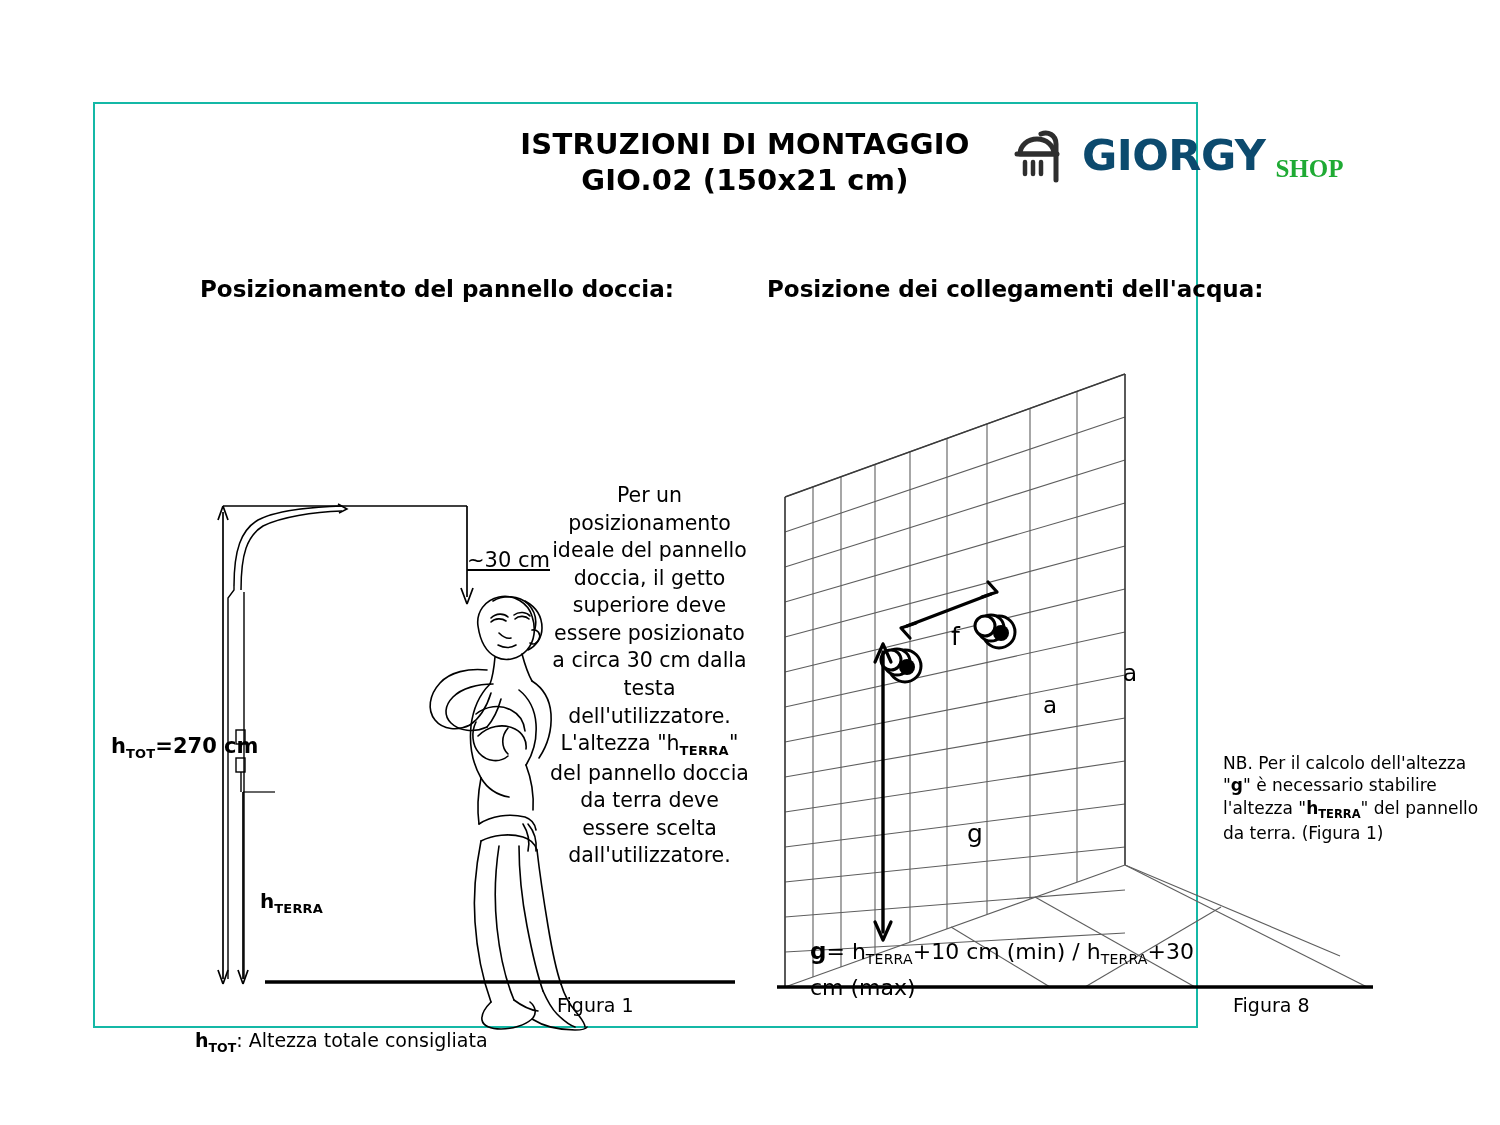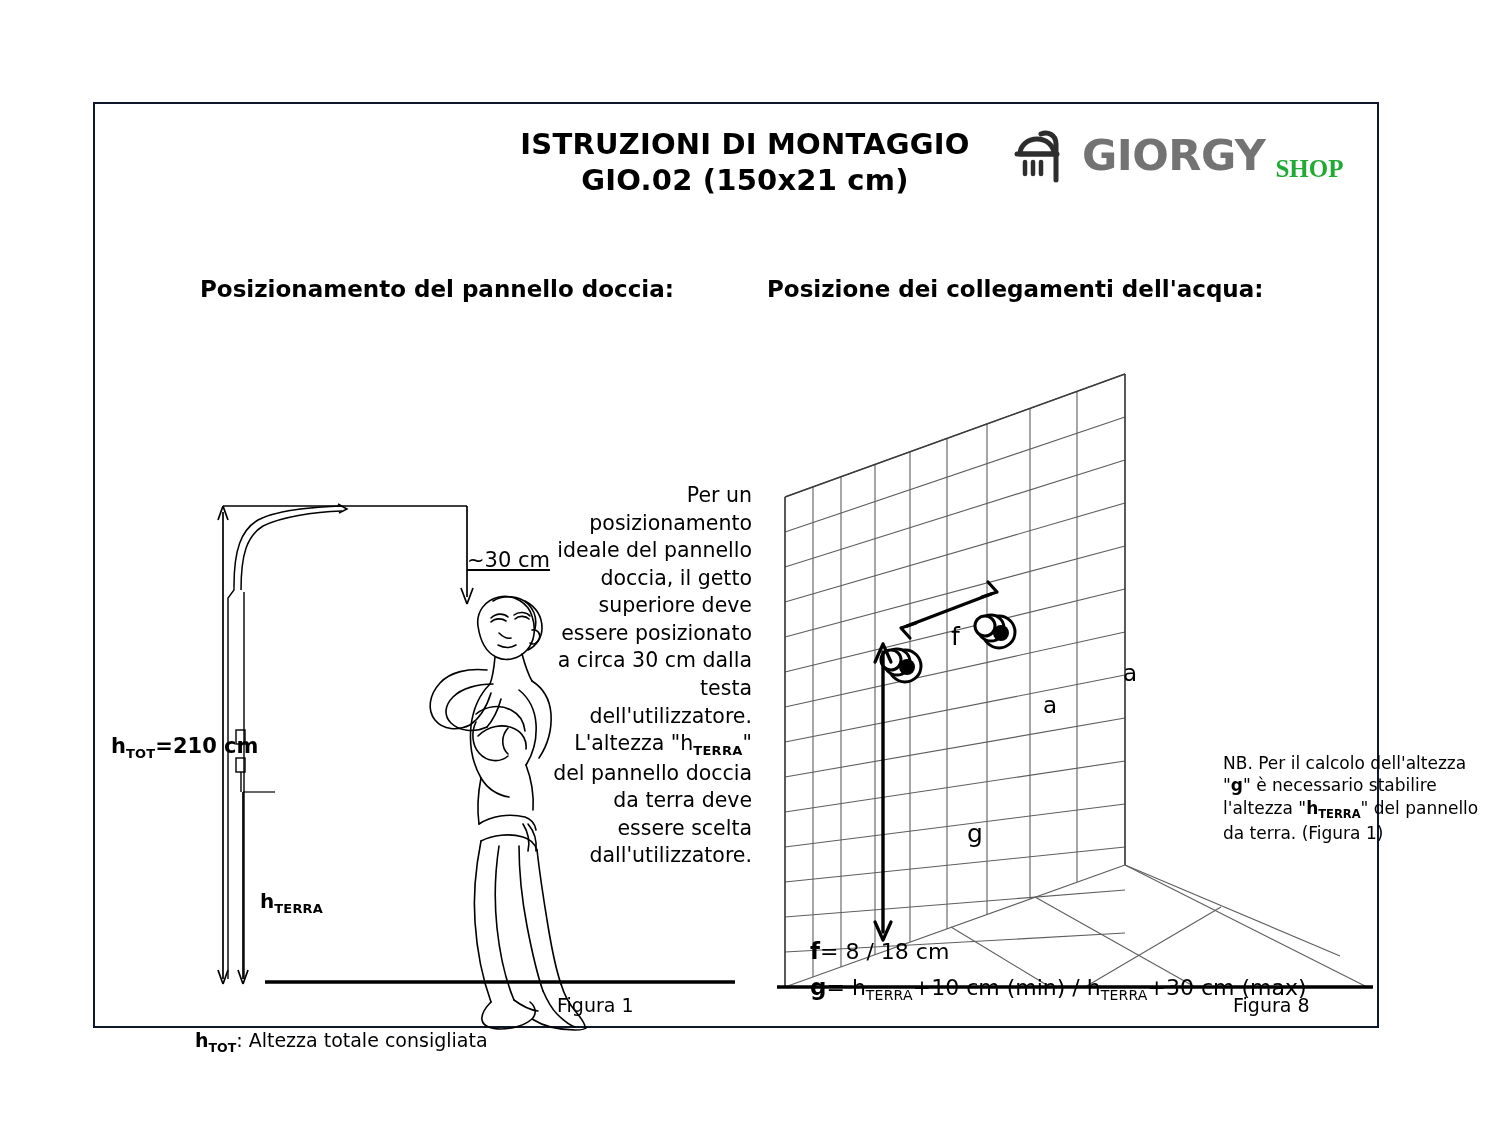--- a/index.html
+++ b/index.html
@@ -14,23 +14,23 @@
     color: #000000;
     overflow: hidden;
     position: relative;
   }
 
   
   #sheet {
     position: absolute;
     left: 93px;
     top: 102px;
-    width: 1286px;
+    width: 1105px;
     height: 926px;
-    border: 2px solid #0f172a;
+    border: 2px solid #14b8a6;
     box-sizing: border-box;
     background: #ffffff;
   }
 
   
   #header-title {
     position: absolute;
     left: 330px;
     top: 22px;
     width: 640px;
@@ -46,21 +46,21 @@
     position: absolute;
     left: 915px;
     top: 20px;
     display: flex;
     align-items: center;
     gap: 10px;
   }
   #logo .wordmark {
     font-size: 43px;
     font-weight: bold;
-    color: #737373;
+    color: #0c4a6e;
     letter-spacing: -0.5px;
     line-height: 1;
   }
   #logo .shopmark {
     font-size: 25px;
     font-weight: bold;
     color: #1faa34;
     letter-spacing: 0px;
     line-height: 1;
     align-self: flex-end;
@@ -88,21 +88,21 @@
   }
   #fig1-svg, #fig2-svg { display: block; }
 
   .para {
     position: absolute;
     left: 452px;
     top: 128px;
     width: 205px;
     font-size: 20.5px;
     line-height: 1.345;
-    text-align: right;
+    text-align: center;
   }
   .para sub { font-size: 13px; font-weight: bold; letter-spacing: 0.3px; }
 
   .fig-caption {
     position: absolute;
     font-size: 19px;
   }
   #fig1-caption { left: 462px; top: 640px; }
   #fig1-note {
     position: absolute;
@@ -286,21 +286,21 @@
           <path d="M419 646 C427 652 435 656 443 657"></path>
           <path d="M448 637 C452 646 456 654 462 660 C468 666 474 671 480 673"></path>
           <path d="M466 630 C469 640 474 650 481 658 C486 664 490 669 490 673"></path>
           <path d="M437 665 C448 672 464 676 480 676 C487 676 491 675 492 673"></path>
         </g>
 
         <line x1="170" y1="628" x2="640" y2="628" stroke="#000000" stroke-width="3.4"></line>
       </g>
     </svg>
 
-    <div class="dim-label" id="lbl-htot"><span>h</span><sub>TOT</sub><span>=210 cm</span></div>
+    <div class="dim-label" id="lbl-htot"><span>h</span><sub>TOT</sub><span>=270 cm</span></div>
     <div class="dim-label" id="lbl-hterra"><span>h</span><sub>TERRA</sub></div>
     <div class="dim-label" id="lbl-30cm">~30 cm</div>
 
     <div class="para"><span>Per un posizionamento ideale del pannello doccia, il getto superiore deve essere posizionato a circa 30 cm dalla testa dell'utilizzatore. L'altezza "h</span><sub>TERRA</sub><span>" del pannello doccia da terra deve essere scelta dall'utilizzatore.</span></div>
 
     <div class="fig-caption" id="fig1-caption">Figura 1</div>
 
     <div id="fig1-note"><span class="sym">h</span><sub>TOT</sub><span>: Altezza totale consigliata</span></div>
   </div>
 
@@ -391,17 +391,16 @@
     <div class="f2-label" id="lbl-g">g</div>
     <div class="f2-label" id="lbl-a1">a</div>
     <div class="f2-label" id="lbl-a2">a</div>
 
     <div id="nb-note"><span>NB. Per il calcolo dell'altezza "</span><span class="sym">g</span><span>" è necessario stabilire l'altezza "</span><span class="sym">h</span><sub>TERRA</sub><span>" del pannello da terra. (Figura 1)</span></div>
 
     <div class="fig-caption" id="fig2-caption">Figura 8</div>
   </div>
 
   <div id="formulas">
-    <div><span class="sym">f</span><span>= 8 / 18 cm</span></div>
     <div><span class="sym">g</span><span>= h</span><sub>TERRA</sub><span>+10 cm  (min) / h</span><sub>TERRA</sub><span>+30 cm  (max)</span></div>
   </div>
 
 </div>
 
 </body></html>

